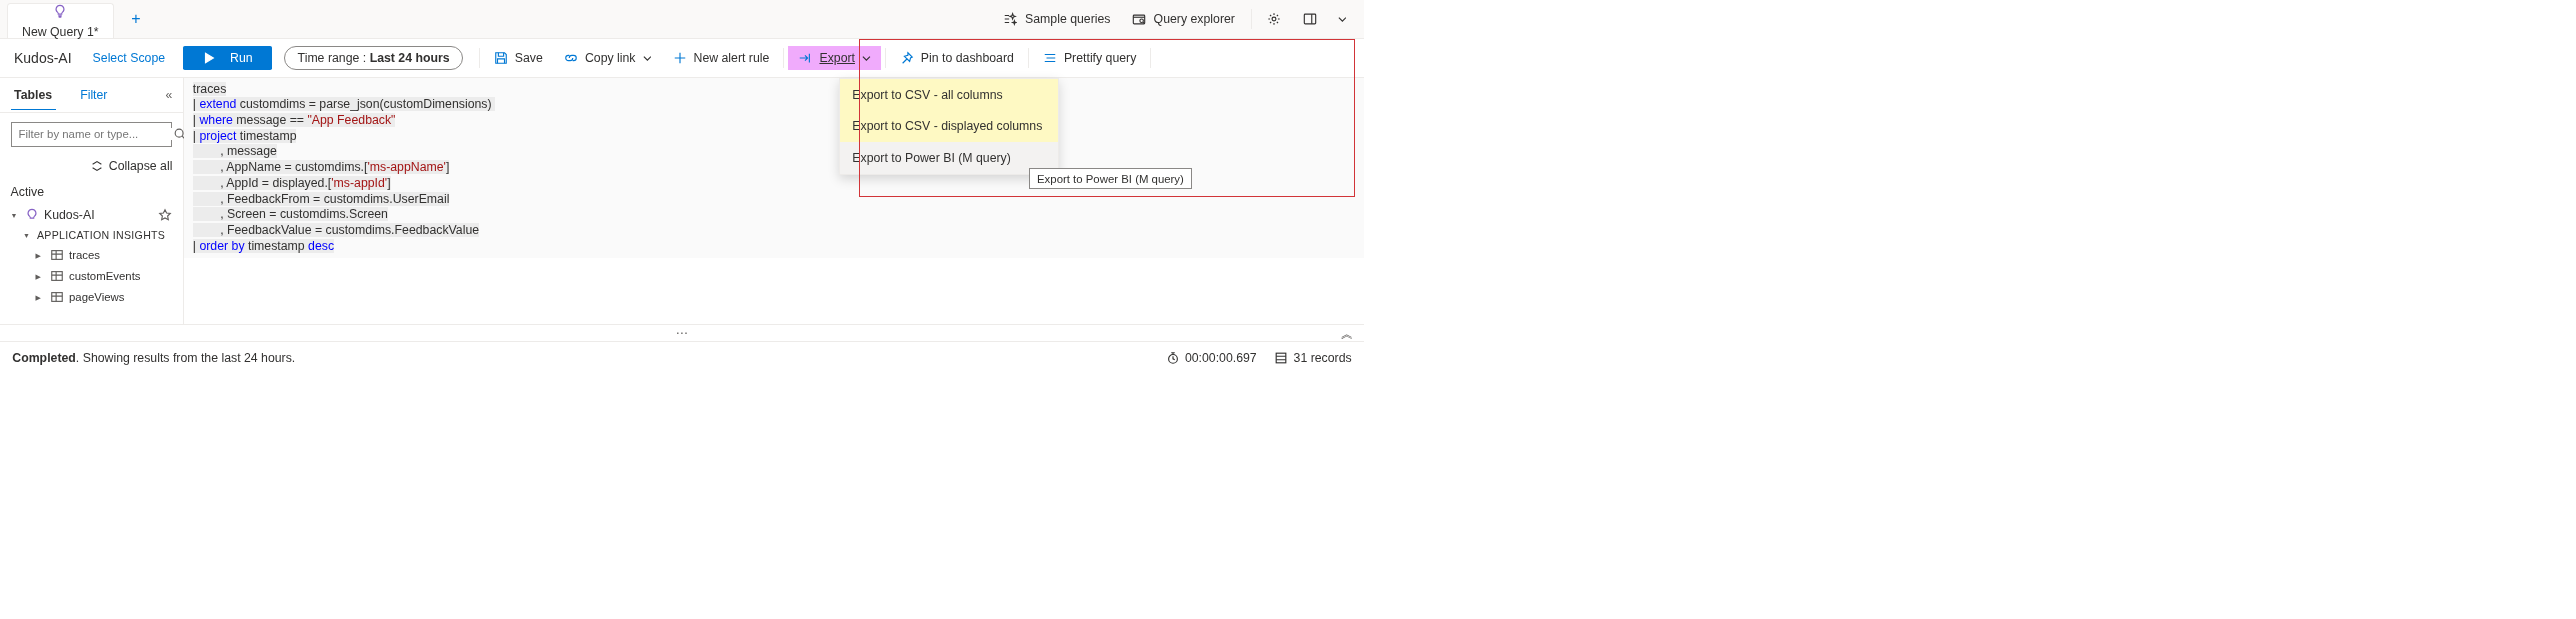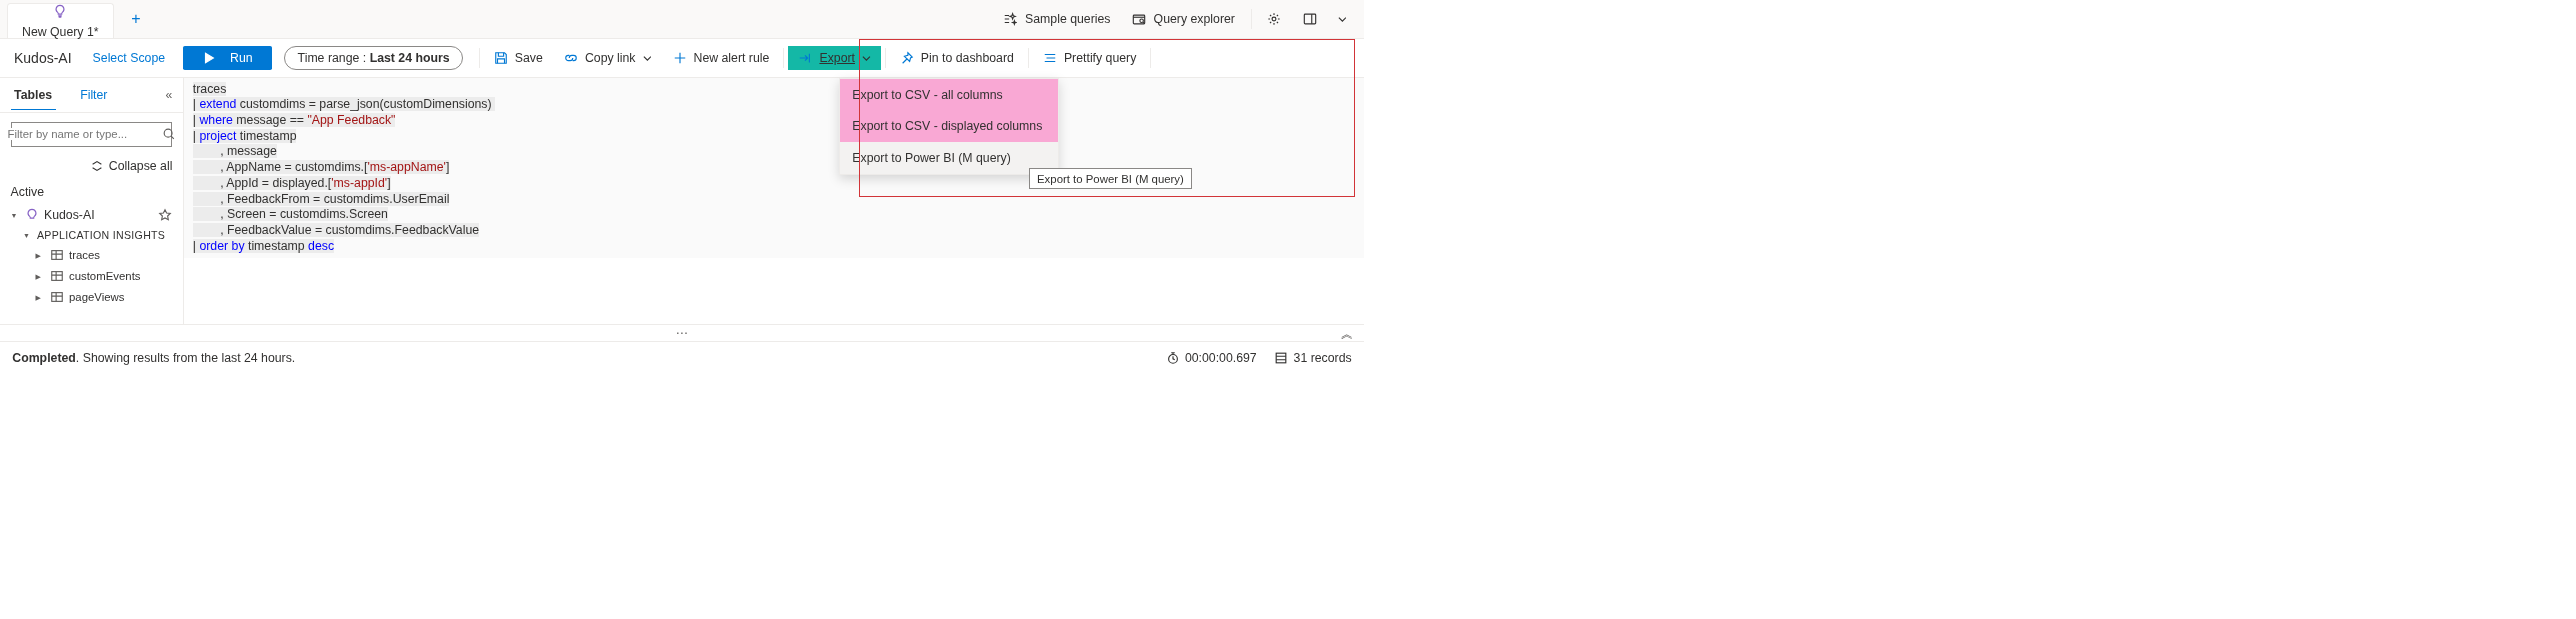--- a/index.html
+++ b/index.html
@@ -16,35 +16,35 @@
 
     
     .toolbar { display: flex; align-items: center; height: 39px; padding: 0 14px; gap: 0; border-bottom: 0.9px solid #edebe9;}
     .app-label { font-size: 14px; margin-right: 21px; }
     .select-scope { color: #0078d4; font-size: 12.3px; cursor: pointer; margin-right: 17.6px; white-space: nowrap;}
     .run-btn { display: flex; align-items: center; gap: 14px; background: #0078d4; color: #fff; border: none; padding: 5.3px 19.4px; border-radius: 1.8px; font-size: 12.3px; cursor: pointer; margin-right: 12.3px;}
     .pill { border: 0.9px solid #8a8886; border-radius: 14px; padding: 4.4px 12.3px; font-size: 12.3px; display: flex; align-items: center; gap: 3.5px; margin-right: 12.3px; white-space: nowrap;}
     .pill .bold { font-weight: 600; }
     .tb-btn { display: flex; align-items: center; gap: 7px; padding: 5.3px 10.6px; font-size: 12.3px; cursor: pointer; white-space: nowrap;}
     .tb-sep { width: 0.9px; height: 19.4px; background: #edebe9; margin: 0 3.5px; }
-    .export-btn { background: #14b8a6; border: none; text-decoration: underline; }
+    .export-btn { background: #f0abfc; border: none; text-decoration: underline; }
     .chev-down { width: 8.8px; height: 8.8px; }
 
     
     .main { display: flex; height: 246px; }
 
     
     .sidebar { width: 184px; border-right: 0.9px solid #edebe9; display: flex; flex-direction: column; }
     .sb-tabs { display: flex; align-items: center; border-bottom: 0.9px solid #edebe9; padding: 0 10.6px; height: 35px;}
     .sb-tab { padding: 7px 3.5px; margin-right: 21px; font-size: 12.3px; cursor: pointer; }
     .sb-tab.active { border-bottom: 1.8px solid #0078d4; font-weight: 600; }
     .sb-tab.inactive { color: #0078d4; }
     .sb-collapse { margin-left: auto; font-size: 12.3px; color: #605e5c; cursor: pointer; }
     .sb-search-wrap { padding: 8.8px 10.6px; }
-    .sb-search { width: 100%; display: flex; align-items: center; border: 0.9px solid #8a8886; padding: 4.4px 7px; justify-content: center; }
+    .sb-search { width: 100%; display: flex; align-items: center; border: 0.9px solid #8a8886; padding: 4.4px 7px; }
     .sb-search input { border: none; outline: none; flex: 1; font-size: 11.4px; color: #605e5c; }
     .sb-collapse-all { display: flex; align-items: center; gap: 5.3px; justify-content: flex-end; padding: 3.5px 10.6px 7px; font-size: 12.3px; cursor: pointer; }
     .sb-section { padding: 5.3px 10.6px; font-size: 12.3px; font-weight: 400; }
     .tree { padding: 0 10.6px; }
     .tree-row { display: flex; align-items: center; gap: 5.3px; padding: 3.5px 0; font-size: 12.3px; cursor: pointer;}
     .tree-row .fname { flex:1; }
     .tree-row .star { color: #605e5c; }
     .tree-caret { font-size: 8.8px; color: #605e5c; width: 8.8px; display: inline-block;}
     .tree-caret.right::before { content: "▶"; font-size: 7px;}
     .tree-caret.down::before { content: "▼"; font-size: 7px;}
@@ -55,21 +55,21 @@
 
     
     .editor-wrap { flex: 1; position: relative; }
     .editor { padding: 3.5px 8.8px; font-family: Consolas, Menlo, monospace; font-size: 12.3px; line-height: 1.28; white-space: pre; background: #fafafa; }
     .kw { color: #0000ff; }
     .str { color: #a31515; }
     .hl { background: #ececec; }
 
     
     .overlay-box { position: absolute; top: -39px; right: 8.8px; width: 496px; height: 158px; border: 1.8px solid #d13438; pointer-events: none; }
-    .export-menu { position: absolute; top: 0px; left: 655px; width: 220px; background: #f9a8d4; box-shadow: 0 3.5px 10.6px rgba(0,0,0,.15); border: 0.9px solid #edebe9; }
+    .export-menu { position: absolute; top: 0px; left: 655px; width: 220px; background: #fef9c3; box-shadow: 0 3.5px 10.6px rgba(0,0,0,.15); border: 0.9px solid #edebe9; }
     .export-menu-item { padding: 8.8px 12.3px; font-size: 12.3px; cursor: pointer; }
     .export-menu-item.active { background: #f3f2f1; }
     .tooltip { position: absolute; top: 90px; left: 845px; background: #fff; border: 0.9px solid #8a8886; padding: 3.5px 7px; font-size: 11.4px; white-space: nowrap;}
 
     .dots-row { text-align: center; color: #605e5c; font-size: 12.3px; border-top: 0.9px solid #edebe9; padding: 0.9px 0; position: relative;}
     .expand-arrow { position: absolute; right: 10.6px; font-size: 12.3px; }
 
     
     .status { display: flex; align-items: center; padding: 8.8px 12.3px; font-size: 12.3px; border-top: 0.9px solid #edebe9;}
     .status-left .bold { font-weight: 600; }

